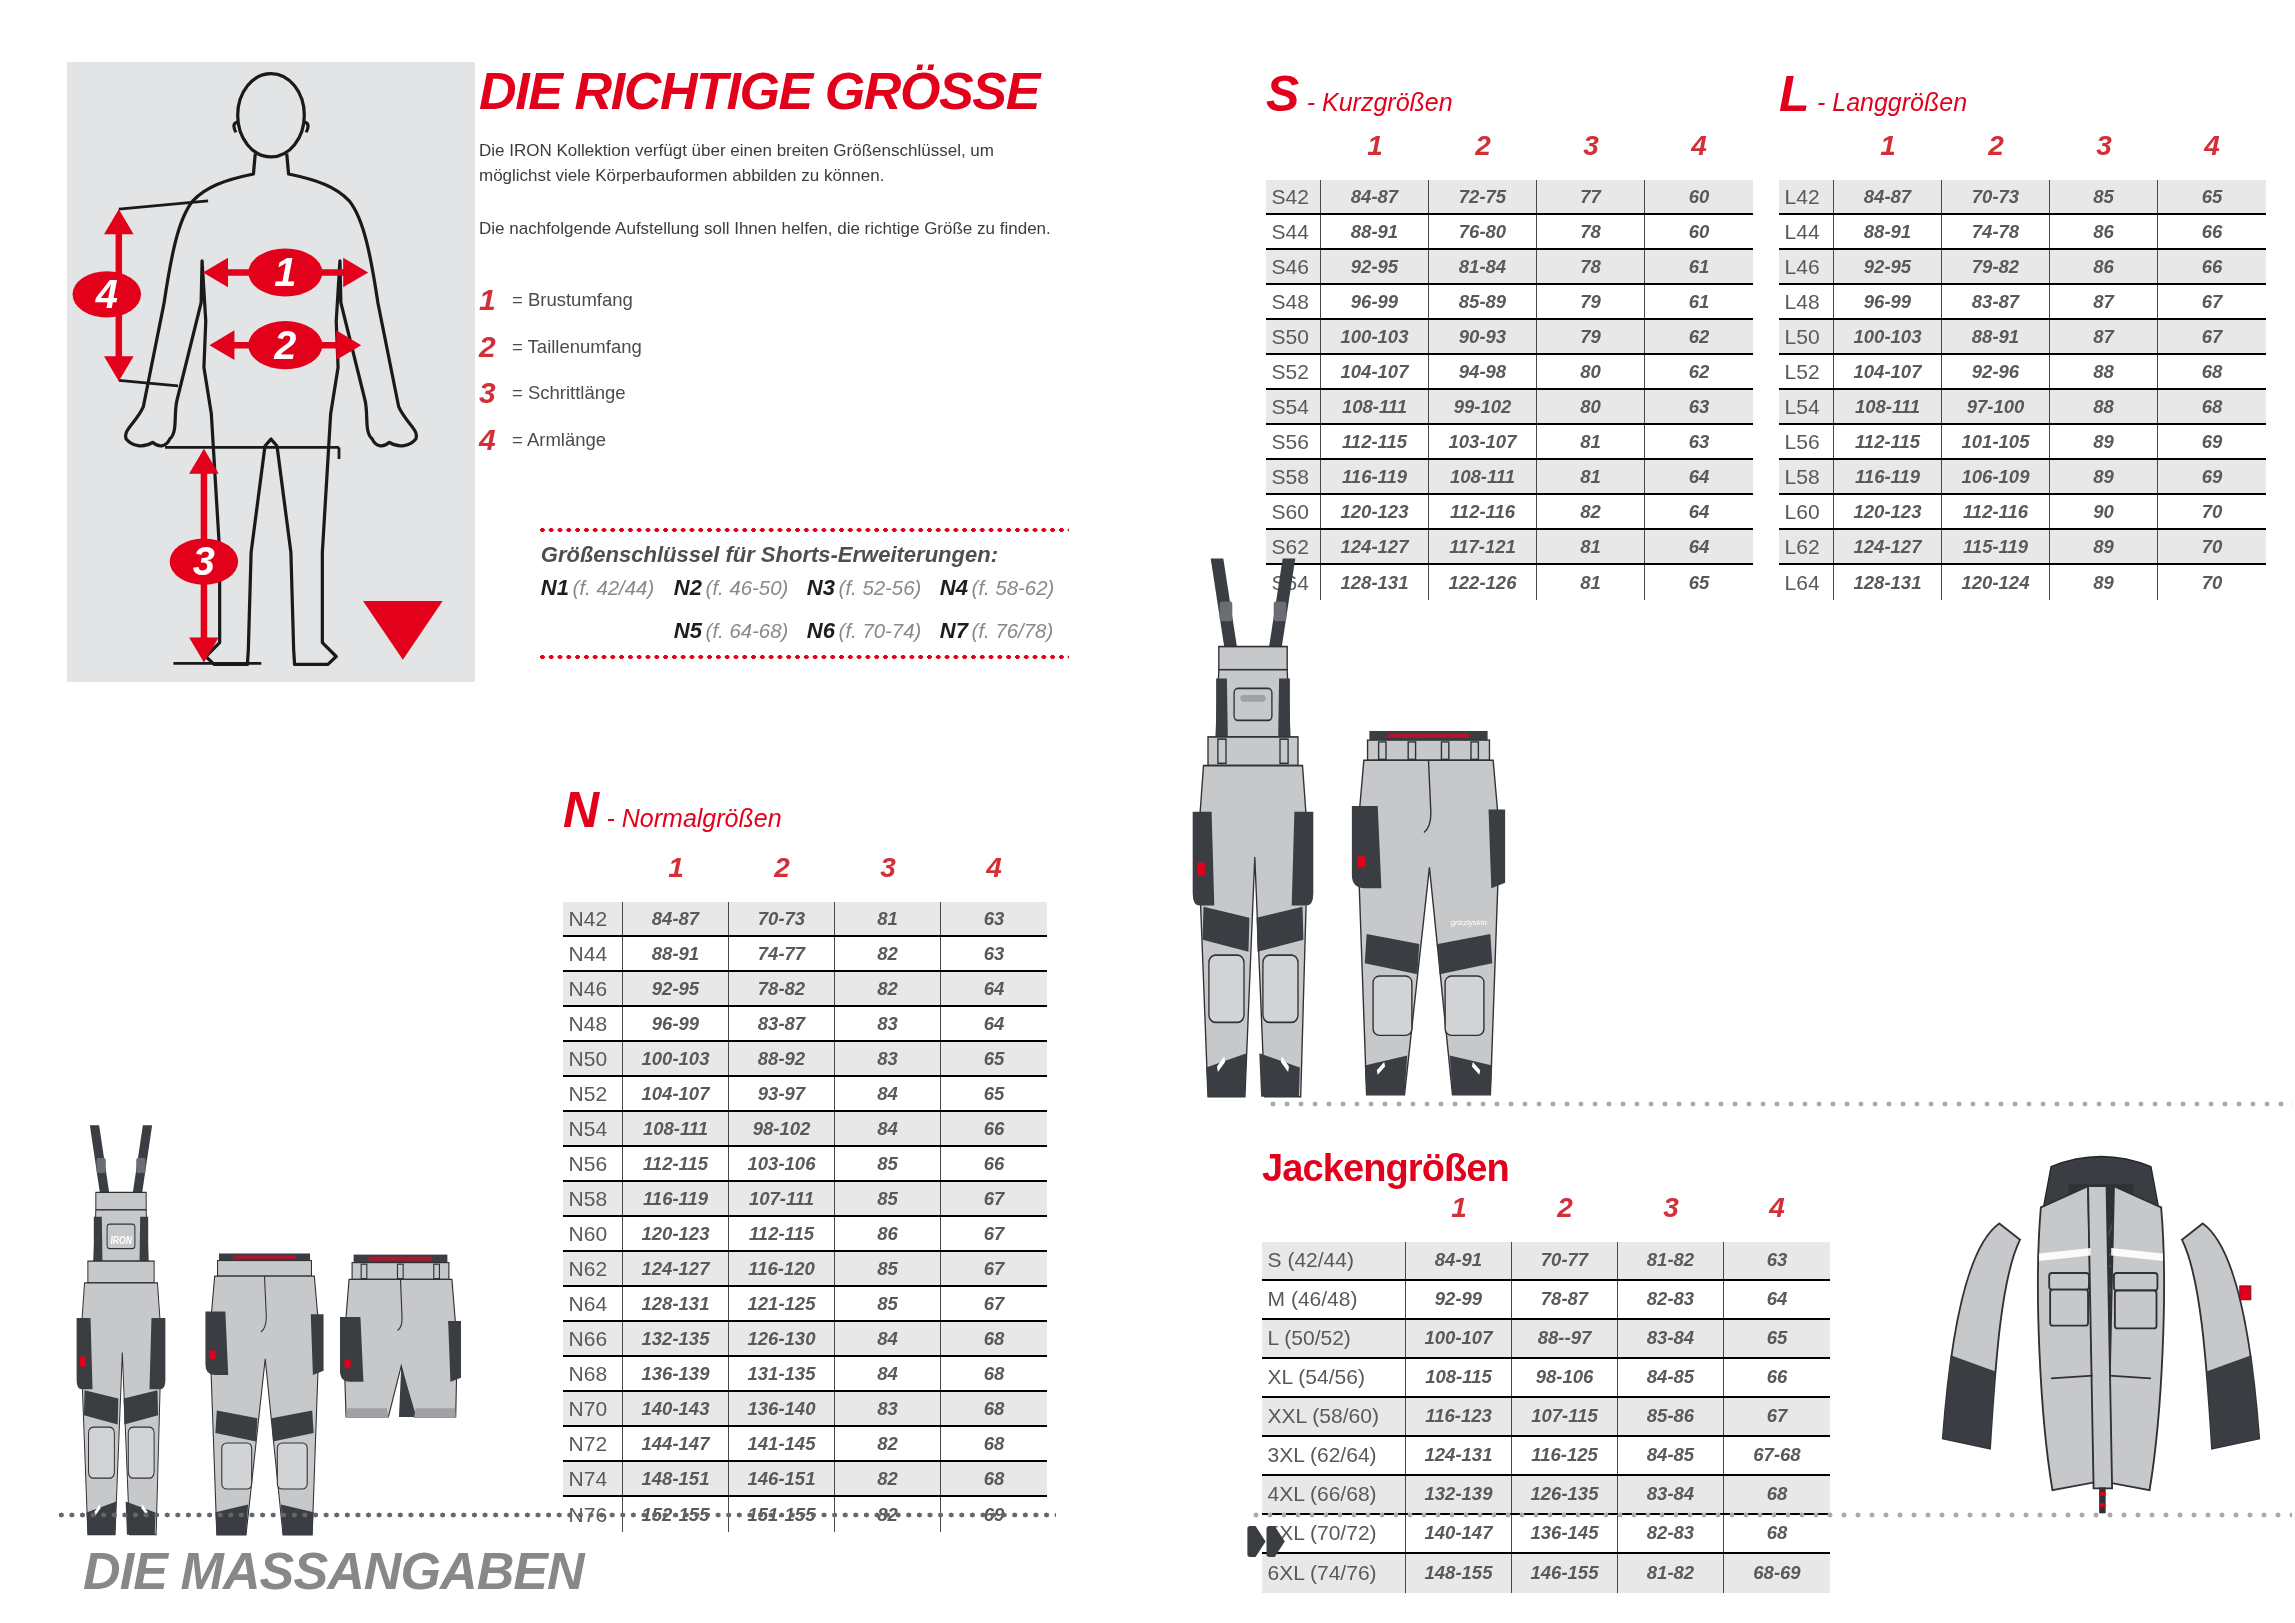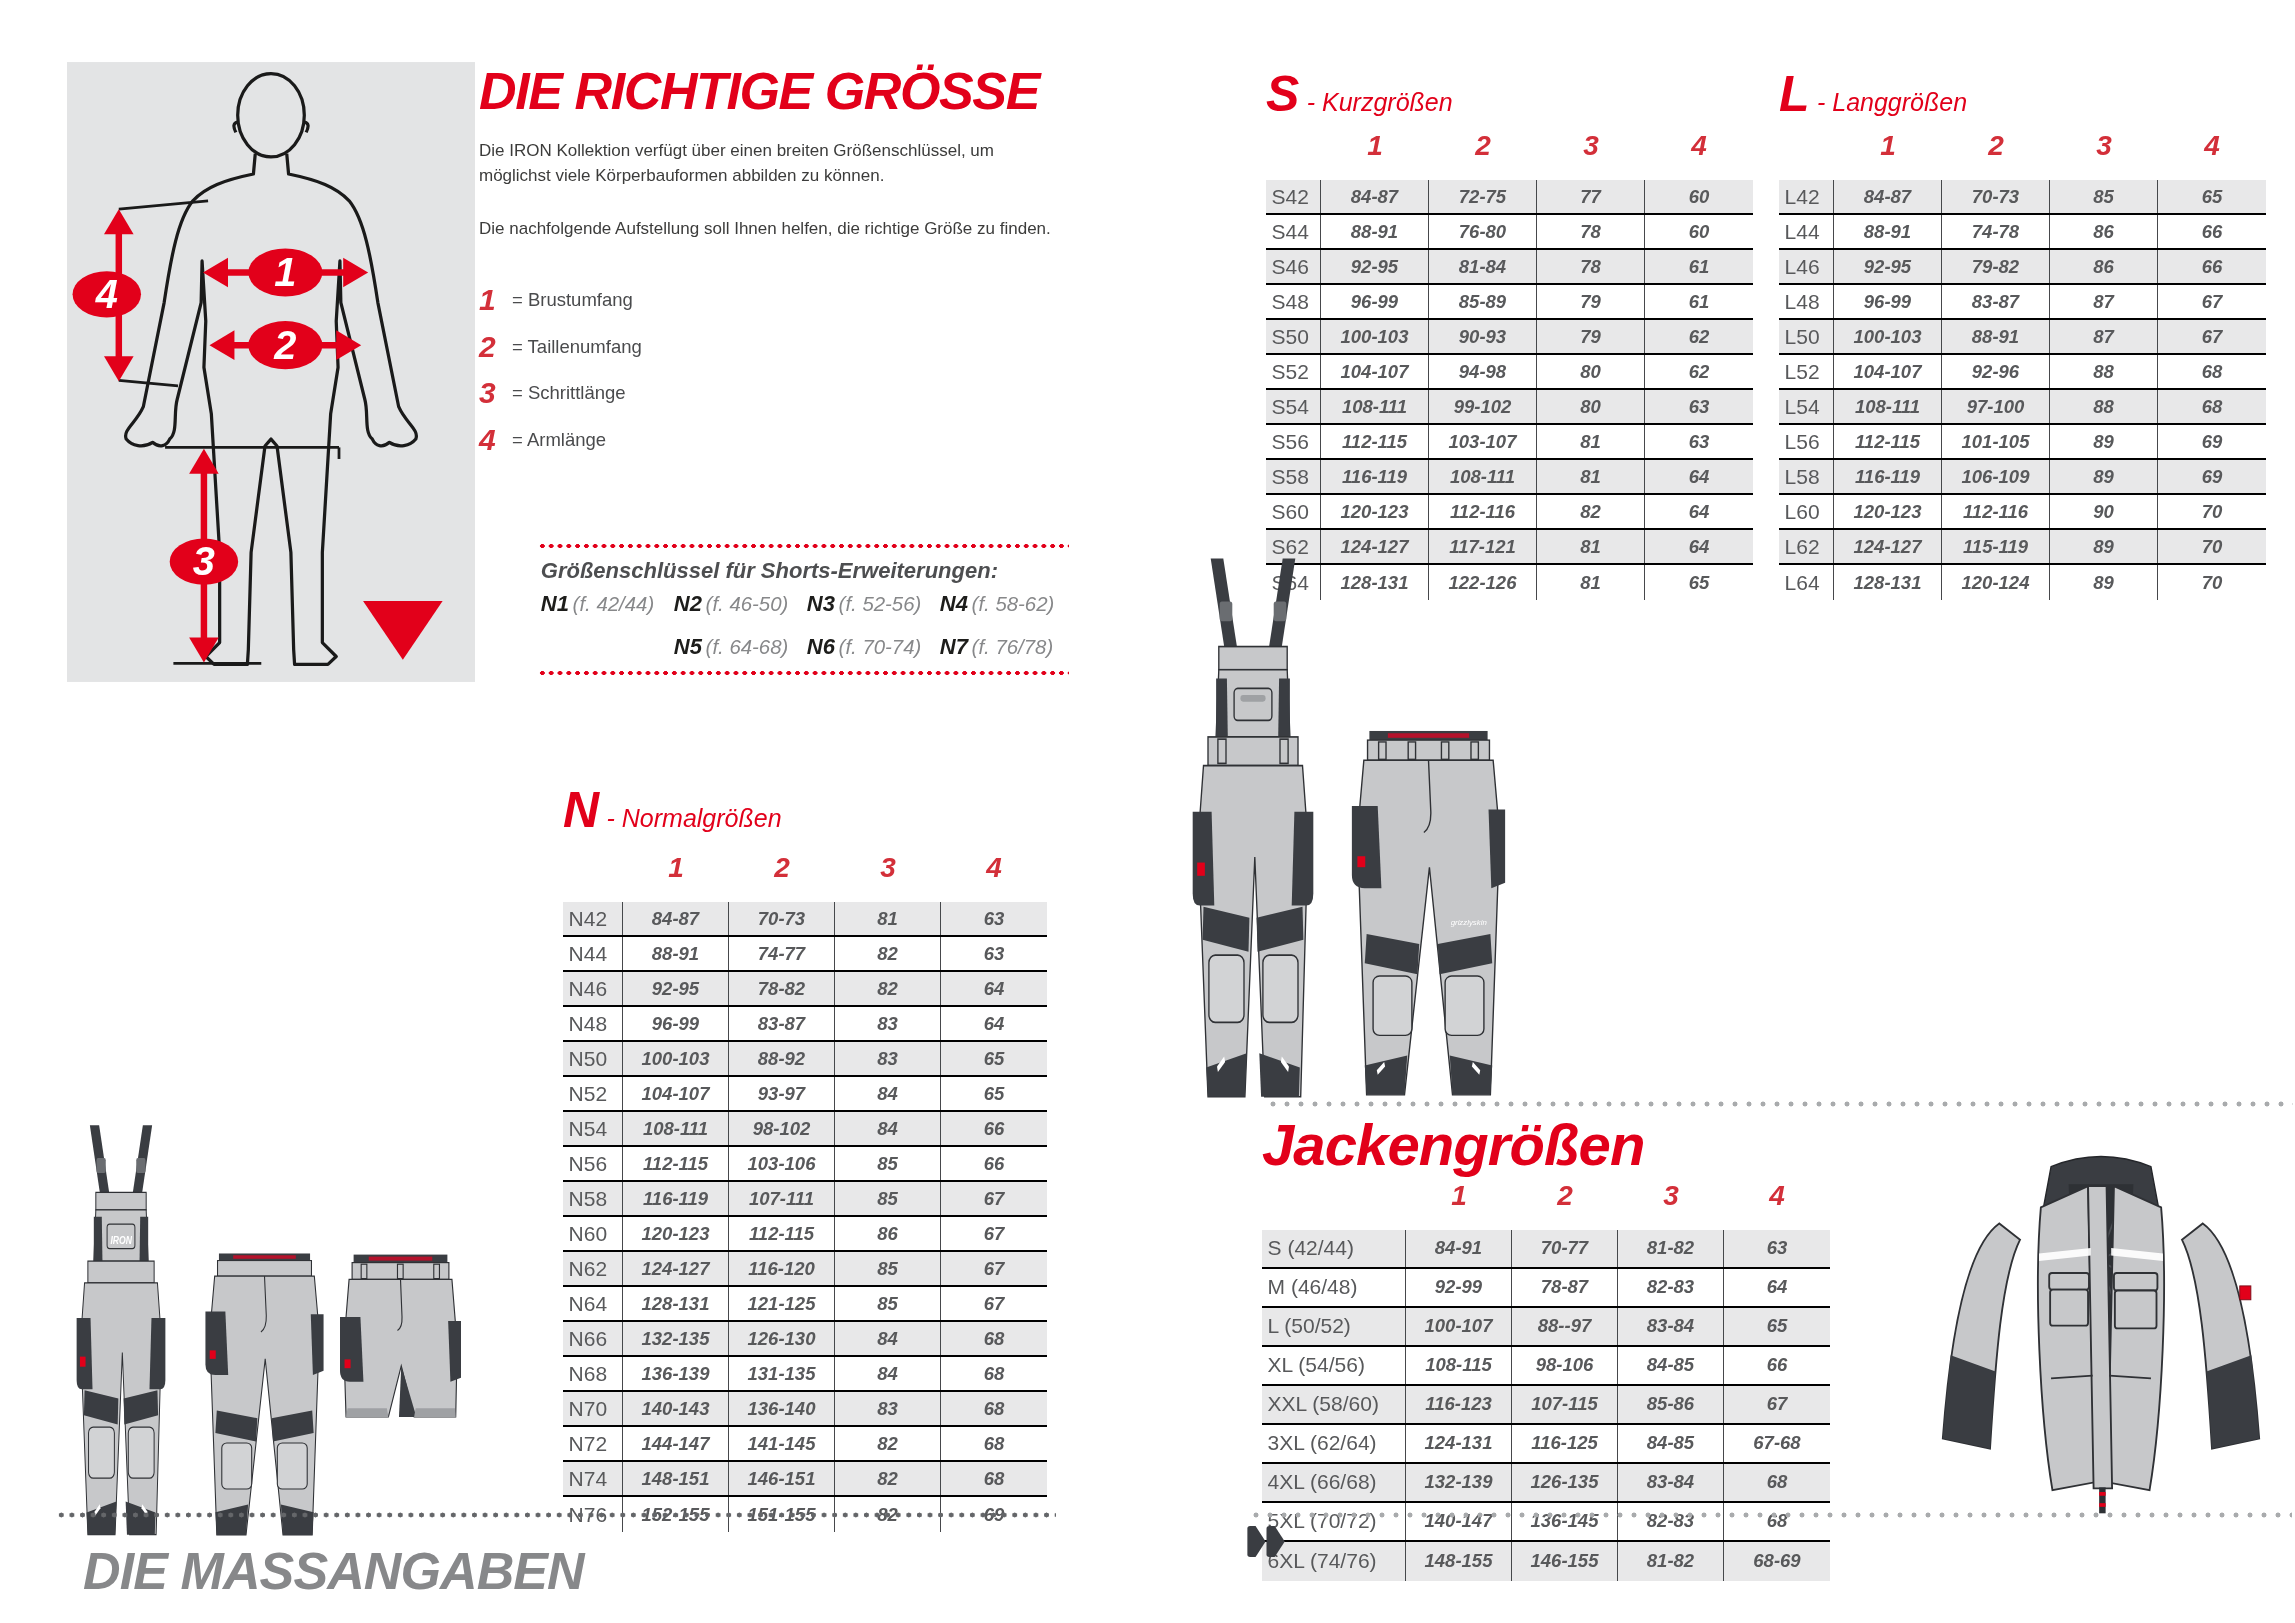--- a/index.html
+++ b/index.html
@@ -10,21 +10,21 @@
 
   
   .main-title { font-size:52px; font-weight:700; font-style:italic; color:#e2001a; letter-spacing:-1.4px; white-space:nowrap; }
   .intro p { width:578px; font-size:17px; line-height:1.5; color:#3c3c3b; }
   .intro p + p { margin-top:27px; }
   .intro .main-title { margin-bottom:16.7px; }
 
   .sec-title { color:#e2001a; font-style:italic; white-space:nowrap; display:flex; align-items:baseline; }
   .sec-title .big { font-size:50px; font-weight:700; letter-spacing:-0.9px; }
   .sec-title .small { font-size:25px; font-weight:400; margin-left:8.3px; }
-  .jacken-title { font-size:58px; font-weight:700; font-style:italic; color:#e2001a; letter-spacing:-0.9px; white-space:nowrap; }
+  .jacken-title { font-size:38px; font-weight:700; color:#e2001a; letter-spacing:-0.9px; white-space:nowrap;margin-top:36px; }
   .footer-title { font-size:52px; font-weight:700; font-style:italic; color:#87888a; letter-spacing:-0.9px; white-space:nowrap; }
 
   
   .legend { display:flex; flex-direction:column; gap:12.5px; }
   .legend-item { display:flex; align-items:center; }
   .legend-num { width:33px; font-size:30px; font-weight:700; font-style:italic; color:#d32f39; }
   .legend-label { font-size:18.5px; color:#4a4b4d; }
 
   
   .dots { height:6px; background-repeat:repeat-x; background-position:left center; }
@@ -139,21 +139,21 @@
     <div class="legend-item">
       <span class="legend-num">3</span>
       <span class="legend-label">= Schrittlänge</span>
     </div>
     <div class="legend-item">
       <span class="legend-num">4</span>
       <span class="legend-label">= Armlänge</span>
     </div>
   </div>
 
-  <div class="abs skey" style="left:538px; top:543px;">
+  <div class="abs skey" style="left:538px; top:527px;">
     <div class="dots dots-red"></div>
     <div class="skey-title">Größenschlüssel für Shorts-Erweiterungen:</div>
     <div class="skey-grid">
       <div class="skey-item"><span class="skey-code">N1</span><span class="skey-fits">(f. 42/44)</span></div>
       <div class="skey-item"><span class="skey-code">N2</span><span class="skey-fits">(f. 46-50)</span></div>
       <div class="skey-item"><span class="skey-code">N3</span><span class="skey-fits">(f. 52-56)</span></div>
       <div class="skey-item"><span class="skey-code">N4</span><span class="skey-fits">(f. 58-62)</span></div>
       <div></div>
       <div class="skey-item"><span class="skey-code">N5</span><span class="skey-fits">(f. 64-68)</span></div>
       <div class="skey-item"><span class="skey-code">N6</span><span class="skey-fits">(f. 70-74)</span></div>

